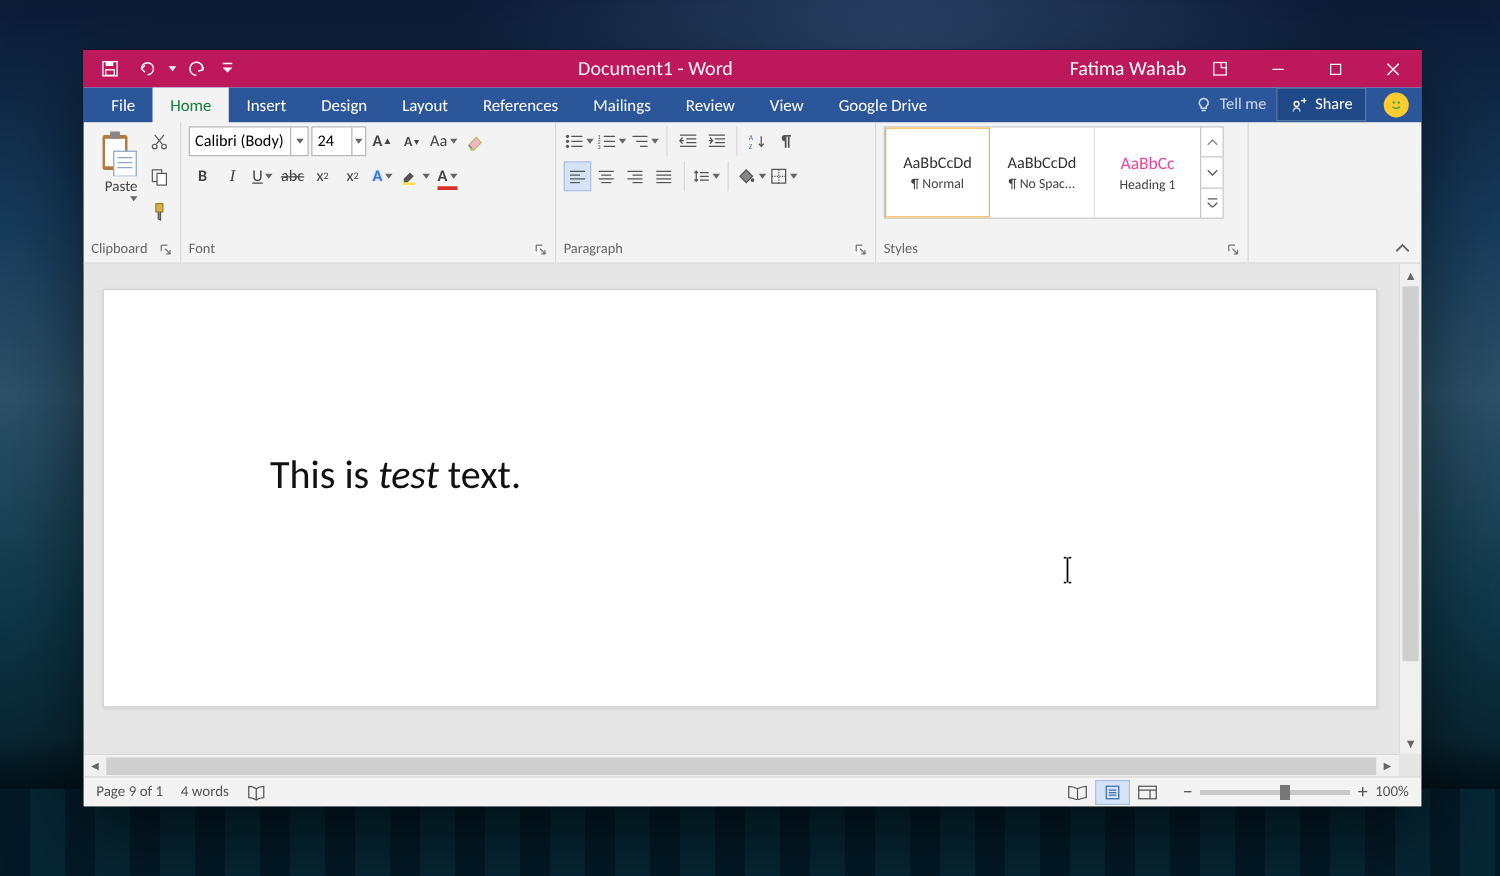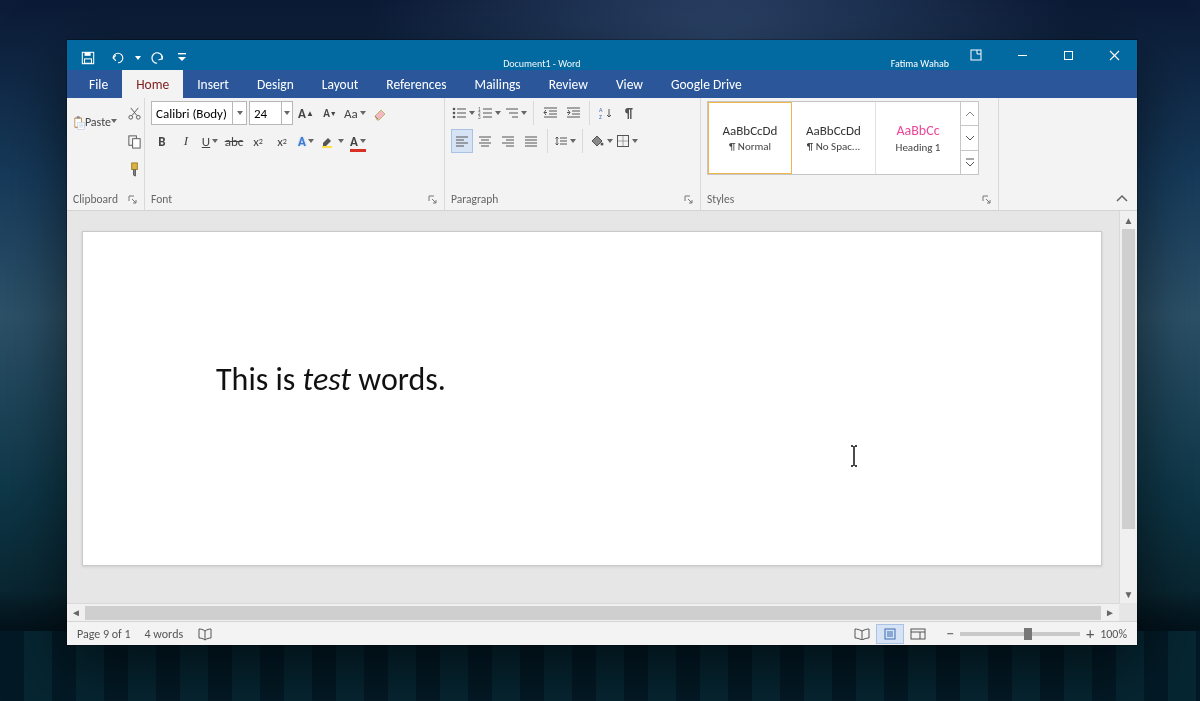--- a/index.html
+++ b/index.html
@@ -3,49 +3,49 @@
 <meta charset="utf-8">
 <style>
 *{box-sizing:border-box;margin:0;padding:0;font-family:"Segoe UI",Calibri,sans-serif;-webkit-user-select:none;user-select:none}
 body{background:linear-gradient(180deg,#0a1836 0%,#1a3a5c 30%,#2a4d6a 50%,#0a3545 75%,#061820 100%);width:1200px;height:701px;overflow:hidden;position:relative}
 .desktop-bg{position:absolute;inset:0;background:radial-gradient(ellipse at 60% 8%,rgba(120,160,220,.3),transparent 35%),linear-gradient(180deg,#0b1a35 0%,#163a5a 25%,#2c5168 45%,#0e3748 70%,#041318 100%)}
 
 .bg-layer{position:absolute;inset:0;pointer-events:none}
 .bg-layer::before{content:"";position:absolute;bottom:0;left:0;right:0;height:110px;background:linear-gradient(transparent,#021019 40%)}
 .bg-layer::after{content:"";position:absolute;left:0;right:0;bottom:0;height:70px;background:repeating-linear-gradient(90deg,#031a26 0 24px,#062632 24px 52px)}
 .window{position:absolute;top:40px;left:67px;width:1070px;height:605px;box-shadow:0 0 0 1px rgba(0,0,0,.25),0 20px 60px rgba(0,0,0,.6);display:flex;flex-direction:column;background:#fff}
-.titlebar{height:30px;background:#0369a1;color:#fff;display:flex;align-items:flex-end;font-size:10px}
+.titlebar{height:30px;background:#be185d;color:#fff;display:flex;align-items:center;font-size:16px}
 .qat{display:flex;align-items:center;gap:4px;padding:0 8px}
 .qat .btn{width:26px;height:24px;display:flex;align-items:center;justify-content:center;border-radius:2px}
 .title-center{flex:1;text-align:center;opacity:.95}
 .user-area{display:flex;align-items:center;gap:6px;padding:0 4px}
 .winctrl{display:flex}
 .winctrl .btn{width:46px;height:30px;display:flex;align-items:center;justify-content:center}
 svg{display:block}
 
 .tabs{height:28px;background:#2b579a;color:#fff;display:flex;align-items:flex-start;font-size:13.5px;padding-left:8px}
 .tab{padding:6px 14px 6px;cursor:default}
-.tab.active{background:#f3f3f3;color:#7f1d1d}
+.tab.active{background:#f3f3f3;color:#15803d}
 .tabs-spacer{flex:1}
 .tabs-right{display:flex;align-items:center;gap:8px;padding-right:10px;color:#fff}
 .tellme{display:flex;align-items:center;gap:6px;color:#cdd9ec;font-size:13px}
 .share{display:flex;align-items:center;gap:6px;background:#1f4a87;padding:5px 10px;border:1px solid rgba(255,255,255,.25);font-size:13px}
 .smiley{width:20px;height:20px;border-radius:50%;background:#ffcc30;display:flex;align-items:center;justify-content:center;font-size:12px;margin-left:6px}
 
 .ribbon{background:#f3f3f3;border-bottom:1px solid #d4d4d4;display:flex;height:113px;position:relative}
 .group{border-right:1px solid #d9d9d9;padding:3px 6px 0;display:flex;flex-direction:column;position:relative}
 .group-body{flex:1;display:flex;gap:4px;align-items:flex-start}
 .group-label{height:18px;font-size:11.5px;color:#666;position:relative}
 .group-label .launcher{position:absolute;right:0;top:1px;width:12px;height:12px;display:flex;align-items:center;justify-content:center}
 .ibtn{height:24px;min-width:22px;display:flex;align-items:center;justify-content:center;border:1px solid transparent;background:transparent;font-size:13px;color:#444}
 .ibtn .caret{margin-left:2px}
 .sep-v{width:1px;background:#d9d9d9;align-self:stretch;margin:0 4px}
 
 
-.paste-col{display:flex;flex-direction:row;align-items:center;width:44px}
+.paste-col{display:flex;flex-direction:column;align-items:flex-end;width:44px}
 .paste-ico{width:32px;height:36px;margin-top:4px}
 .paste-lbl{font-size:12px;color:#444;margin-top:2px}
 .cb-side{display:flex;flex-direction:column;gap:4px;margin-left:2px}
 
 
 .font-rows{display:flex;flex-direction:column;gap:4px}
 .font-row{display:flex;gap:2px;align-items:center}
 .combo{height:24px;border:1px solid #b7b7b7;background:#fff;display:flex;align-items:center;font-size:13px;color:#333}
 .combo input{border:none;outline:none;width:100%;font-size:13px;padding:0 4px;background:transparent}
 .combo .cbtn{width:16px;border-left:1px solid #b7b7b7;height:100%;display:flex;align-items:center;justify-content:center}
@@ -169,20 +169,44 @@
     <div class="tab active">Home</div>
     <div class="tab">Insert</div>
     <div class="tab">Design</div>
     <div class="tab">Layout</div>
     <div class="tab">References</div>
     <div class="tab">Mailings</div>
     <div class="tab">Review</div>
     <div class="tab">View</div>
     <div class="tab">Google Drive</div>
     <div class="tabs-spacer"></div>
+    <div class="tabs-right">
+      <div class="tellme">
+        <svg width="14" height="14" viewBox="0 0 16 16" fill="none" stroke="#cdd9ec" stroke-width="1.3">
+            <path d="M8 2a4 4 0 0 0-2.3 7.3V11h4.6V9.3A4 4 0 0 0 8 2z"></path>
+            <line x1="6" y1="13" x2="10" y2="13"></line>
+          </svg>
+        <span>Tell me</span>
+      </div>
+      <div class="share">
+        <svg width="14" height="14" viewBox="0 0 16 16" fill="none" stroke="#fff" stroke-width="1.2">
+            <circle cx="6" cy="7" r="2.2"></circle>
+            <path d="M3 14c0-2 1.5-3.3 3-3.3s3 1.3 3 3.3"></path>
+            <path d="M10 4h5M13 1.5v5"></path>
+          </svg>
+        <span>Share</span>
+      </div>
+      <div class="smiley">
+        <svg width="14" height="14" viewBox="0 0 14 14">
+            <circle cx="5" cy="5" r="1" fill="#5a3"></circle>
+            <circle cx="9" cy="5" r="1" fill="#5a3"></circle>
+            <path d="M4 8.5 Q7 11 10 8.5" stroke="#5a3" fill="none" stroke-width="1.3"></path>
+          </svg>
+      </div>
+    </div>
   </div>
 
   <div class="ribbon">
 
     <div class="group" style="width:78px">
       <div class="group-body">
         <div class="paste-col">
           <svg class="paste-ico" viewBox="0 0 32 36">
             <rect x="4" y="3" width="20" height="28" rx="2" fill="#b57a3a"></rect>
             <rect x="6" y="6" width="16" height="22" fill="#fff"></rect>
@@ -463,21 +487,21 @@
 
     <div class="collapse-btn">
         <svg width="12" height="10" viewBox="0 0 12 10" fill="none" stroke="#666" stroke-width="1.5">
           <path d="M1 7l5-5 5 5"></path>
         </svg>
       </div>
   </div>
 
   <div class="docwrap">
     <div class="page">
-      <div class="doc-text"><span>This is </span><span class="italic">test</span><span> words.</span></div>
+      <div class="doc-text"><span>This is </span><span class="italic">test</span><span> text.</span></div>
       <svg class="cursor" viewBox="0 0 8 22">
           <path d="M1 1h2M5 1h2M4 1v20M1 21h2M5 21h2" stroke="#000" stroke-width="1.4" fill="none"></path>
         </svg>
     </div>
     <div class="vscroll">
       <div class="up">▲</div>
       <div class="thumb"></div>
       <div class="down" style="position:absolute;bottom:0;width:100%">▼</div>
     </div>
     <div class="hscroll">

